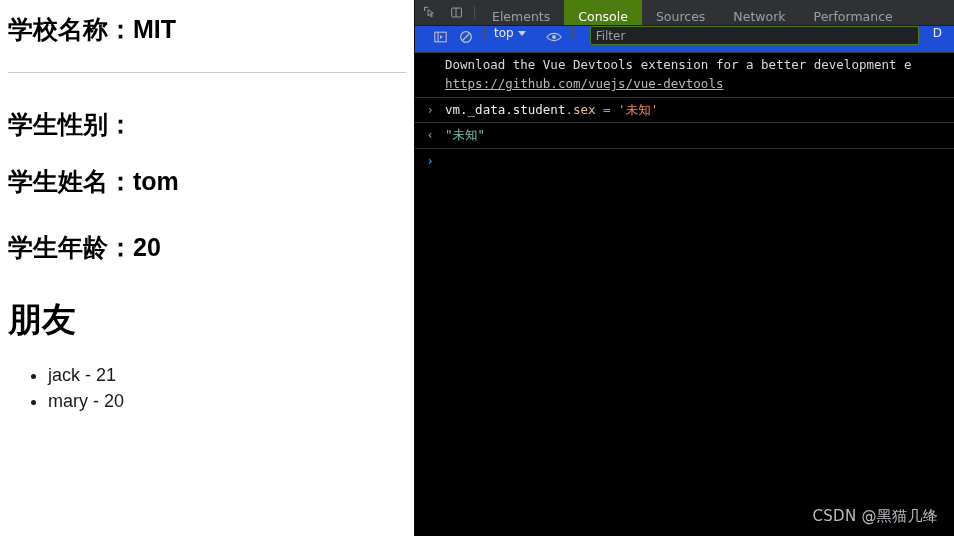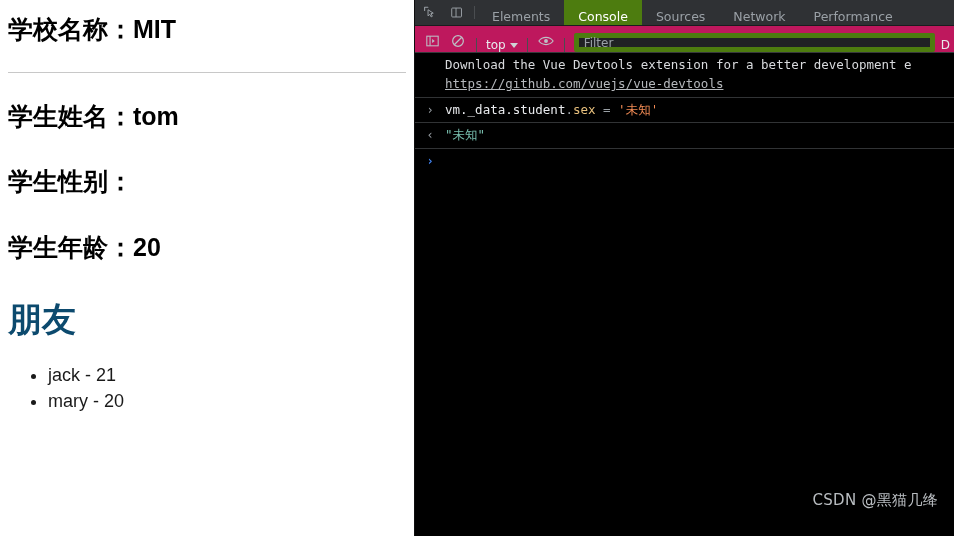--- a/index.html
+++ b/index.html
@@ -36,21 +36,21 @@
     border-top: 1px solid #c8c8c8;
     margin: 28px 0 0 0;
     height: 0;
   }
   .s1 { margin-top: 30px; }
   .s2 { margin-top: 38px; }
   .s3 { margin-top: 38px; }
   .friends-title {
     font-size: 34px;
     font-weight: bold;
-    color: #0c4a6e;
+    color: #000000;
     margin: 40px 0 0 0;
     line-height: 1.1;
   }
   ul.friends {
     margin: 24px 0 0 0;
     padding-left: 40px;
     list-style: disc;
   }
   ul.friends li {
     font-size: 18px;
@@ -98,24 +98,24 @@
   }
   .dt-tab.active {
     background: #4d7c0f;
     color: #ffffff;
   }
 
   
   .dt-filterbar {
     height: 27px;
     flex: 0 0 27px;
-    background: #be185d;
+    background: #1d4ed8;
     display: flex;
-    align-items: flex-end;
-    padding: 0 4px;
+    align-items: flex-start;
+    padding: 0 12px;
     border-bottom: 1px solid #37393c;
     overflow: hidden;
   }
   .fb-btn {
     width: 26px; height: 22px;
     display: flex; align-items: center; justify-content: center;
     color: #bdc1c6;
   }
   .fb-sep { width:1px; height:14px; background:#4a4d50; margin:0 5px; }
   .fb-context {
@@ -127,25 +127,25 @@
   .caret {
     width: 0; height: 0;
     border-left: 4px solid transparent;
     border-right: 4px solid transparent;
     border-top: 5px solid #cfd2d5;
   }
   .fb-filter {
     flex: 1 1 auto;
     height: 19px;
     background: #202124;
-    border: 5px solid #4d7c0f;
+    border: 1px solid #4d7c0f;
     border-radius: 2px;
     display: flex; align-items: center;
     padding: 0 5px;
-    margin: 0 4px;
+    margin: 0 12px;
     min-width: 0;
   }
   .fb-filter .ph {
     font-size: 12px; color: #9aa0a6;
     font-family: "DejaVu Sans", sans-serif;
   }
   .fb-levels {
     font-size: 12px; color: #e8eaed;
     padding-left: 2px;
     white-space: nowrap;
@@ -191,21 +191,21 @@
   .code-expr { color: #e8eaed; }
   .code-prop { color: #e8c07d; }
   .code-punct { color: #9aa0a6; }
   .code-str-in { color: #f28b54; }
   .result-str { color: #79c0b0; }
   .row.prompt { border-bottom: none; min-height: 22px; }
 
   .watermark {
     position: absolute;
     right: 16px;
-    bottom: 26px;
+    bottom: 10px;
     font-size: 15px;
     color: #b9bdc1;
     font-family: "DejaVu Sans", sans-serif;
     letter-spacing: 0.3px;
   }
 </style>
 </head>
 <body>
 
 <div id="root">
@@ -213,26 +213,26 @@
   <div class="page">
     <div class="page-inner">
 
       <h2 class="field f1">
         <span>学校名称：</span><span class="val">MIT</span>
       </h2>
 
 
       <hr class="divider">
 
+      <h2 class="field s2">
+        <span>学生性别：</span><span class="val"></span>
+      </h2>
+
       <h2 class="field s1">
         <span>学生姓名：</span><span class="val">tom</span>
-      </h2>
-
-      <h2 class="field s2">
-        <span>学生性别：</span><span class="val"></span>
       </h2>
 
       <h2 class="field s3">
         <span>学生年龄：</span><span class="val">20</span>
       </h2>
 
       <h1 class="friends-title">朋友</h1>
 
       <ul class="friends">
         <li>jack - 21</li>

